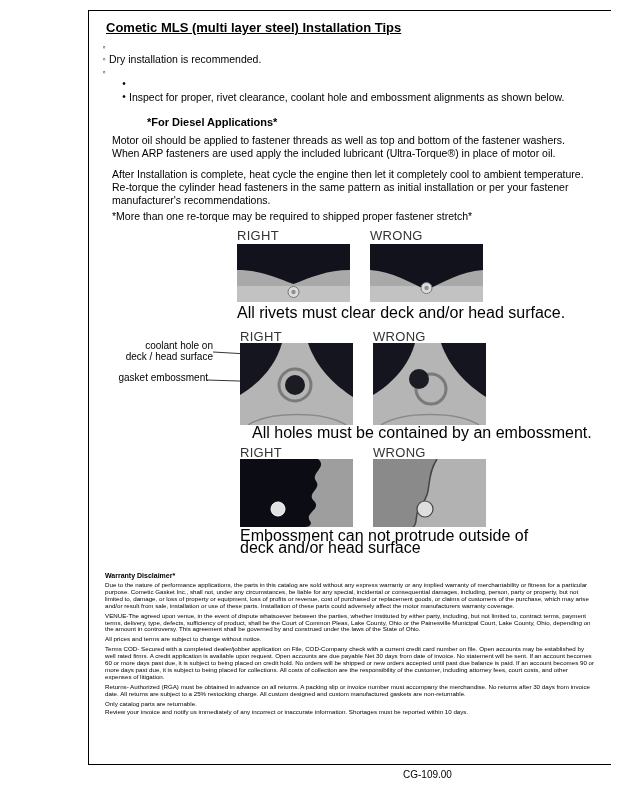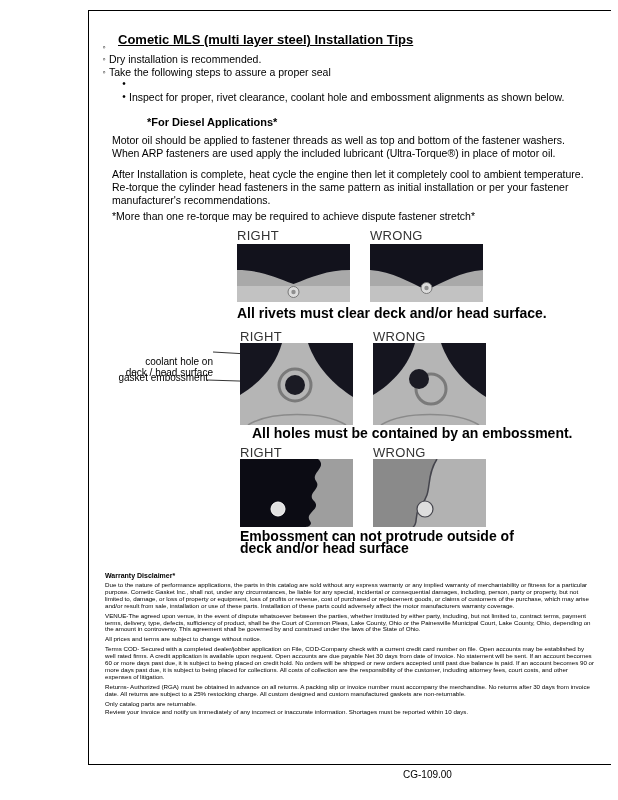--- a/index.html
+++ b/index.html
@@ -7,42 +7,42 @@
     width:618px;height:800px;position:relative;overflow:hidden;
     background:#ffffff;color:#000;
     font-family:"Liberation Sans", sans-serif;
   }
   .frame{
     position:absolute;left:88px;top:10px;width:523px;height:755px;
     border-top:1.5px solid #000;border-left:1.5px solid #000;border-bottom:1.5px solid #000;
     box-sizing:border-box;
   }
   .title{
-    position:absolute;left:106px;top:20px;margin:12px;
+    position:absolute;left:106px;top:20px;margin:0;
     font-size:13px;font-weight:bold;text-decoration:underline;
   }
   .tips{
     position:absolute;left:99px;top:41px;width:505px;
     font-size:10.5px;line-height:12.4px;
   }
   .tip{display:flex;}
   .tip .b1{width:10px;text-align:center;font-size:9px;flex:0 0 10px;}
   .tip.sub{padding-left:20px;}
   .tip .b2{width:10px;text-align:center;font-size:10px;flex:0 0 10px;}
   .diesel-h{
     position:absolute;left:112px;top:116px;
     font-size:11px;font-weight:bold;margin-left:35px;
   }
   .para{position:absolute;left:112px;width:482px;margin:0;font-size:10.5px;line-height:13px;}
   .p1{top:134px;}
   .p2{top:168px;}
   .note{position:absolute;left:112px;top:210px;font-size:10.5px;}
   .dhdr{position:absolute;width:113px;text-align:left;font-size:13px;color:#333;letter-spacing:.3px;}
   .dimg{position:absolute;display:block;}
-  .dcap{position:absolute;font-size:14px;line-height:12px;font-weight:bold;}
+  .dcap{position:absolute;font-size:16px;line-height:12px;}
   .callout{position:absolute;font-size:10px;line-height:11px;text-align:right;}
   .callout-lines{position:absolute;left:203px;top:344px;}
   .legal{position:absolute;left:105px;top:572px;width:491px;}
   .legal-h{font-size:7px;font-weight:bold;margin:0 0 3px 0;}
   .legal p{font-size:6.2px;line-height:6.9px;margin:0 0 3px 0;text-align:left;}
   .legal p.tight{margin:0 0 1px 0;}
   .footer-code{position:absolute;left:403px;top:769px;font-size:10px;}
 </style>
 </head>
 <body>
@@ -54,35 +54,34 @@
 <div class="tips">
   <div class="tip">
     <span class="b1">◦</span>
   </div>
   <div class="tip">
     <span class="b1">◦</span>
     <span>Dry installation is recommended.</span>
   </div>
   <div class="tip">
     <span class="b1">◦</span>
-    <span>Take the following steps to assure a proper seal</span>
   </div>
   <div class="tip sub">
     <span class="b2">•</span>
   </div>
   <div class="tip sub">
     <span class="b2">•</span>
     <span>Inspect for proper, rivet clearance, coolant hole and embossment alignments as shown below.</span>
   </div>
 </div>
 
 <div class="diesel-h">*For Diesel Applications*</div>
 <p class="para p1">Motor oil should be applied to fastener threads as well as top and bottom of the fastener washers. When ARP fasteners are used apply the included lubricant (Ultra-Torque®) in place of motor oil.</p>
 <p class="para p2">After Installation is complete, heat cycle the engine then let it completely cool to ambient temperature. Re-torque the cylinder head fasteners in the same pattern as initial installation or per your fastener manufacturer's recommendations.</p>
-<div class="note">*More than one re-torque may be required to achieve dispute fastener stretch*</div>
+<div class="note">*More than one re-torque may be required to shipped proper fastener stretch*</div>
 
 <div class="dhdr" style="left:237px;top:228px;">RIGHT</div>
 <div class="dhdr" style="left:370px;top:228px;">WRONG</div>
 
 <svg class="dimg" style="left:237px;top:244px;" width="113" height="58" viewBox="0 0 113 58">
   <rect width="113" height="58" fill="#a9a9a9"></rect>
   <rect y="42" width="113" height="16" fill="#c2c2c2"></rect>
   <path d="M0,0 H113 V26 C90,26 75,33 56.5,40 C38,33 23,26 0,26 Z" fill="#12121c"></path>
   <circle cx="56.5" cy="48" r="5.5" fill="#dcdcdc" stroke="#777" stroke-width="1"></circle>
   <circle cx="56.5" cy="48" r="2.2" fill="#8f8f8f"></circle>
@@ -94,21 +93,21 @@
   <path d="M0,0 H113 V26 C90,28 74,38 56.5,46 C39,38 23,28 0,26 Z" fill="#12121c"></path>
   <circle cx="56.5" cy="44" r="5.5" fill="#dcdcdc" stroke="#777" stroke-width="1"></circle>
   <circle cx="56.5" cy="44" r="2.2" fill="#8f8f8f"></circle>
 </svg>
 
 <div class="dcap" style="left:237px;top:307px;">All rivets must clear deck and/or head surface.</div>
 
 <div class="dhdr" style="left:240px;top:329px;">RIGHT</div>
 <div class="dhdr" style="left:373px;top:329px;">WRONG</div>
 
-<div class="callout" style="left:123px;top:340px;width:90px;margin-top:16px;">
+<div class="callout" style="left:123px;top:340px;width:90px;">
   <span>coolant hole on</span><br>
   <span>deck / head surface</span>
 </div>
 <div class="callout" style="left:118px;top:372px;width:90px;">
   <span>gasket embossment</span>
 </div>
 
 <svg class="callout-lines" width="80" height="44" viewBox="0 0 80 44">
   <line x1="10" y1="8" x2="62" y2="11" stroke="#000" stroke-width="0.8"></line>
   <line x1="4" y1="36" x2="67" y2="38" stroke="#000" stroke-width="0.8"></line>

